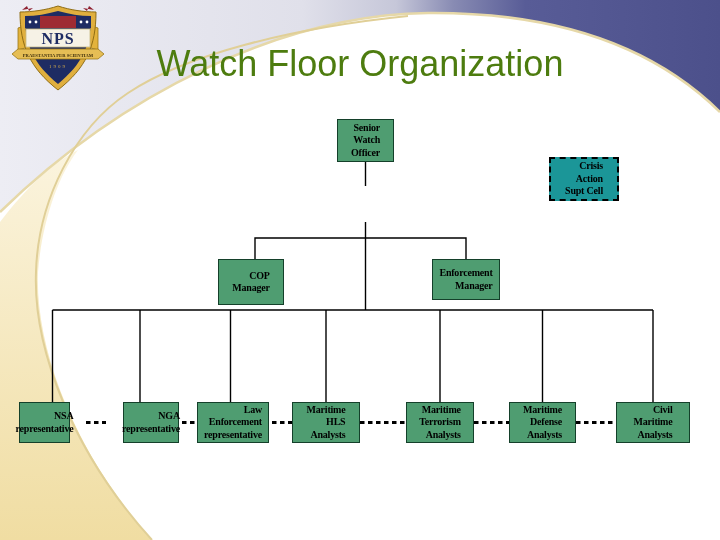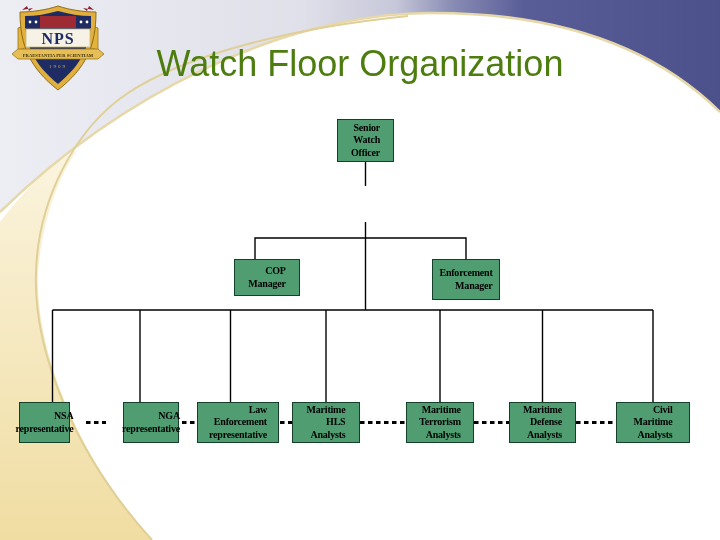--- a/index.html
+++ b/index.html
@@ -11,25 +11,25 @@
          font:400 36px/44px "Liberation Sans",sans-serif;color:#4d7c0f;}
   #logo{position:absolute;left:12px;top:2px;z-index:3;}
   .node{position:absolute;z-index:4;display:flex;align-items:center;justify-content:center;
         text-align:right;background:#4F9D71;border:1px solid #14402A;color:#000;
         font:bold 10px/12.5px "Liberation Serif",serif;letter-spacing:-0.2px;
         white-space:pre-line;box-sizing:border-box;overflow:visible;}
   .node--teal{background:#1B9698;border:2px dashed #000;}
   .n-swo{left:337px;top:119px;width:57px;height:43px}
   .n-crisis{left:549px;top:157px;width:70px;height:44px}
   .n-deputy{left:337px;top:186px;width:57px;height:36px}
-  .n-cop{left:234px;top:259px;width:66px;height:37px}
+  .n-cop{left:218px;top:259px;width:66px;height:46px}
   .n-collection{left:432px;top:259px;width:68px;height:41px}
   .n-nsa{left:19px;top:402px;width:51px;height:41px}
   .n-nga{left:123px;top:402px;width:56px;height:41px}
-  .n-law{left:197px;top:402px;width:82px;height:41px}
+  .n-law{left:197px;top:402px;width:72px;height:41px}
   .n-hls{left:292px;top:402px;width:68px;height:41px}
   .n-terrorism{left:406px;top:402px;width:68px;height:41px}
   .n-defense{left:509px;top:402px;width:67px;height:41px}
   .n-civil{left:616px;top:402px;width:74px;height:41px}
 </style>
 </head>
 <body>
 
 <div id="slide">
 
@@ -100,20 +100,23 @@
       <path d="M264,422.5 H292"></path>
       <path d="M360,422.5 H406"></path>
       <path d="M474,422.5 H509"></path>
       <path d="M576,422.5 H616"></path>
     </g>
   </svg>
 
   <div class="node n-swo">Senior
 Watch
 Officer</div>
+  <div class="node node--teal n-crisis">Crisis
+Action
+Supt Cell</div>
   <div class="node n-cop">COP
 Manager</div>
   <div class="node n-collection">Enforcement
 Manager</div>
   <div class="node n-nsa">NSA
 representative</div>
   <div class="node n-nga">NGA
 representative</div>
   <div class="node n-law">Law
 Enforcement

